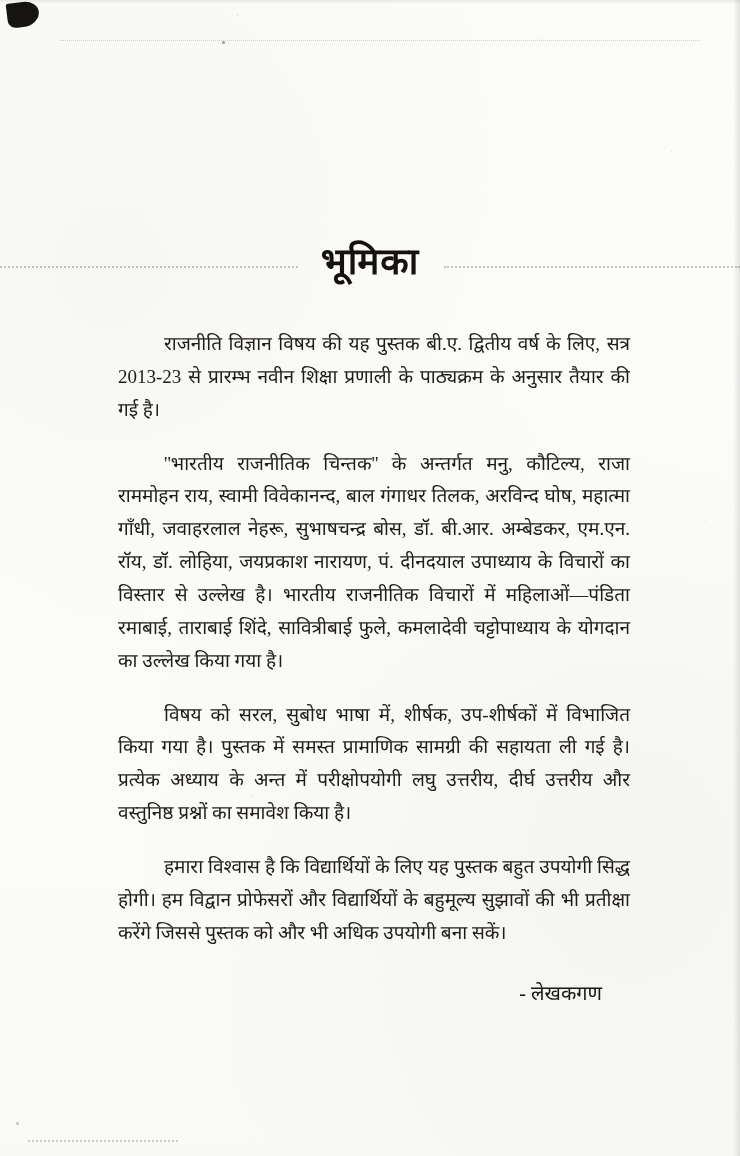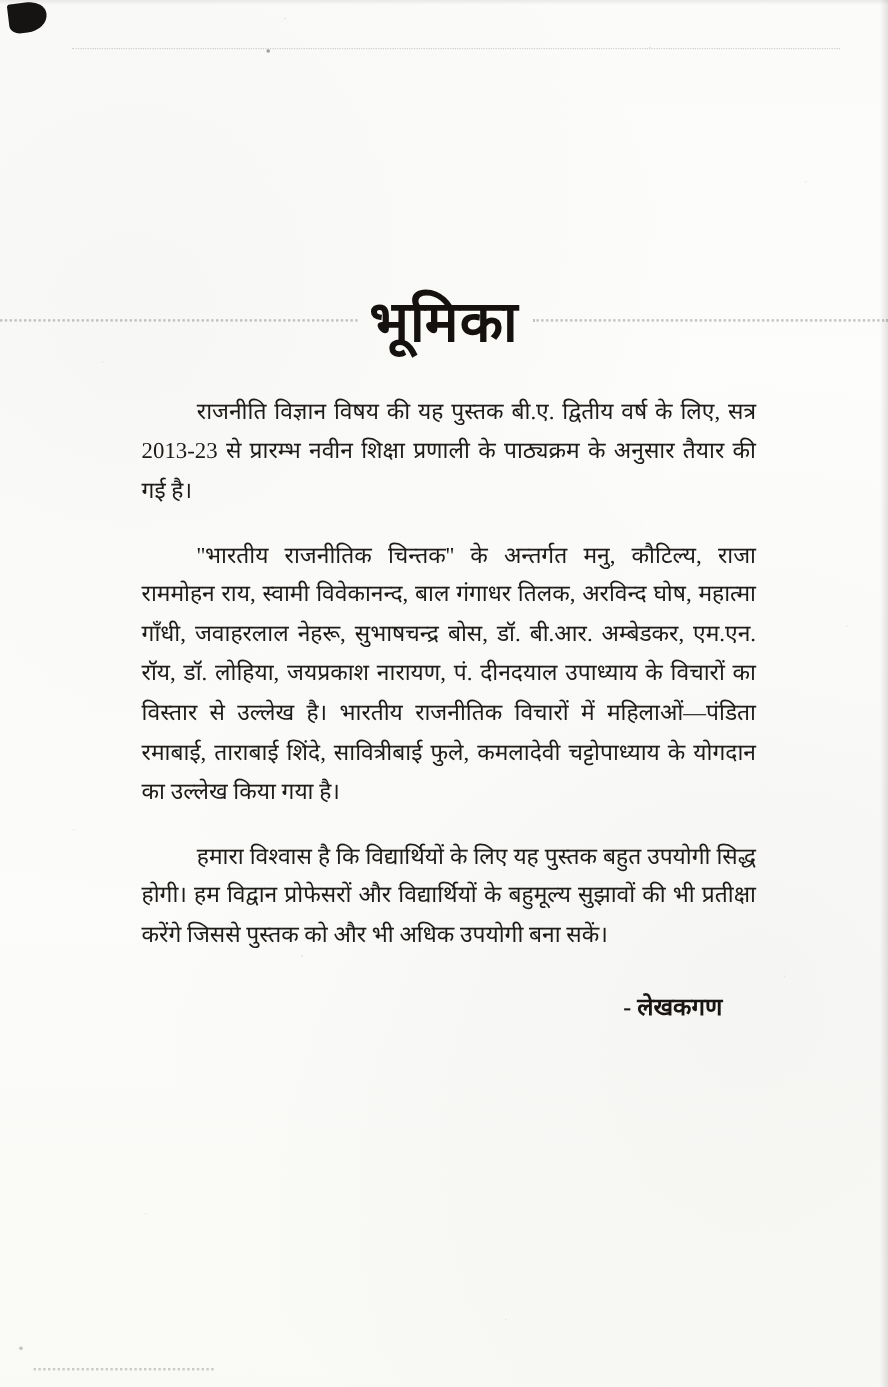--- a/index.html
+++ b/index.html
@@ -94,21 +94,21 @@
       420px 1098px 0 -1px rgba(80,76,72,0.18),
       16px 1122px 0 0 rgba(70,66,62,0.30);
   }
   
   .title {
     position: absolute;
     top: 234px;
     left: 0;
     right: 0;
     text-align: center;
-    font-size: 47px;
+    font-size: 37px;
     font-weight: bold;
     letter-spacing: 1px;
     color: #14110e;
   }
   .content {
     position: absolute;
     left: 118px;
     top: 328px;
     width: 512px;
     font-size: 19px;
@@ -118,21 +118,21 @@
   }
   .content p {
     margin: 0 0 21px 0;
     text-indent: 46px;
   }
   .signature {
     margin-top: 26px;
     text-align: right;
     padding-right: 28px;
     font-size: 20px;
-    font-weight: bold;
+    font-weight: normal;
     text-indent: 0;
     color: #181512;
   }
 </style>
 </head>
 <body>
 
 <div class="page">
 
   <div class="edge-shadow-right"></div>
@@ -142,17 +142,18 @@
   <div class="dotline-title-left"></div>
   <div class="dotline-title-right"></div>
   <div class="dotline-bottom"></div>
   <div class="speck"></div>
 
   <div class="title">भूमिका</div>
 
   <div class="content">
     <p>राजनीति विज्ञान विषय की यह पुस्तक बी.ए. द्वितीय वर्ष के लिए, सत्र 2013-23 से प्रारम्भ नवीन शिक्षा प्रणाली के पाठ्यक्रम के अनुसार तैयार की गई है।</p>
     <p>''भारतीय राजनीतिक चिन्तक'' के अन्तर्गत मनु, कौटिल्य, राजा राममोहन राय, स्वामी विवेकानन्द, बाल गंगाधर तिलक, अरविन्द घोष, महात्मा गाँधी, जवाहरलाल नेहरू, सुभाषचन्द्र बोस, डॉ. बी.आर. अम्बेडकर, एम.एन. रॉय, डॉ. लोहिया, जयप्रकाश नारायण, पं. दीनदयाल उपाध्याय के विचारों का विस्तार से उल्लेख है। भारतीय राजनीतिक विचारों में महिलाओं—पंडिता रमाबाई, ताराबाई शिंदे, सावित्रीबाई फुले, कमलादेवी चट्टोपाध्याय के योगदान का उल्लेख किया गया है।</p>
+    <p>विषय को सरल, सुबोध भाषा में, शीर्षक, उप-शीर्षकों में विभाजित किया गया है। पुस्तक में समस्त प्रामाणिक सामग्री की सहायता ली गई है। प्रत्येक अध्याय के अन्त में परीक्षोपयोगी लघु उत्तरीय, दीर्घ उत्तरीय और वस्तुनिष्ठ प्रश्नों का समावेश किया है।</p>
     <p>हमारा विश्वास है कि विद्यार्थियों के लिए यह पुस्तक बहुत उपयोगी सिद्ध होगी। हम विद्वान प्रोफेसरों और विद्यार्थियों के बहुमूल्य सुझावों की भी प्रतीक्षा करेंगे जिससे पुस्तक को और भी अधिक उपयोगी बना सकें।</p>
     <div class="signature">- लेखकगण</div>
   </div>
 
 </div>
 
 </body></html>

